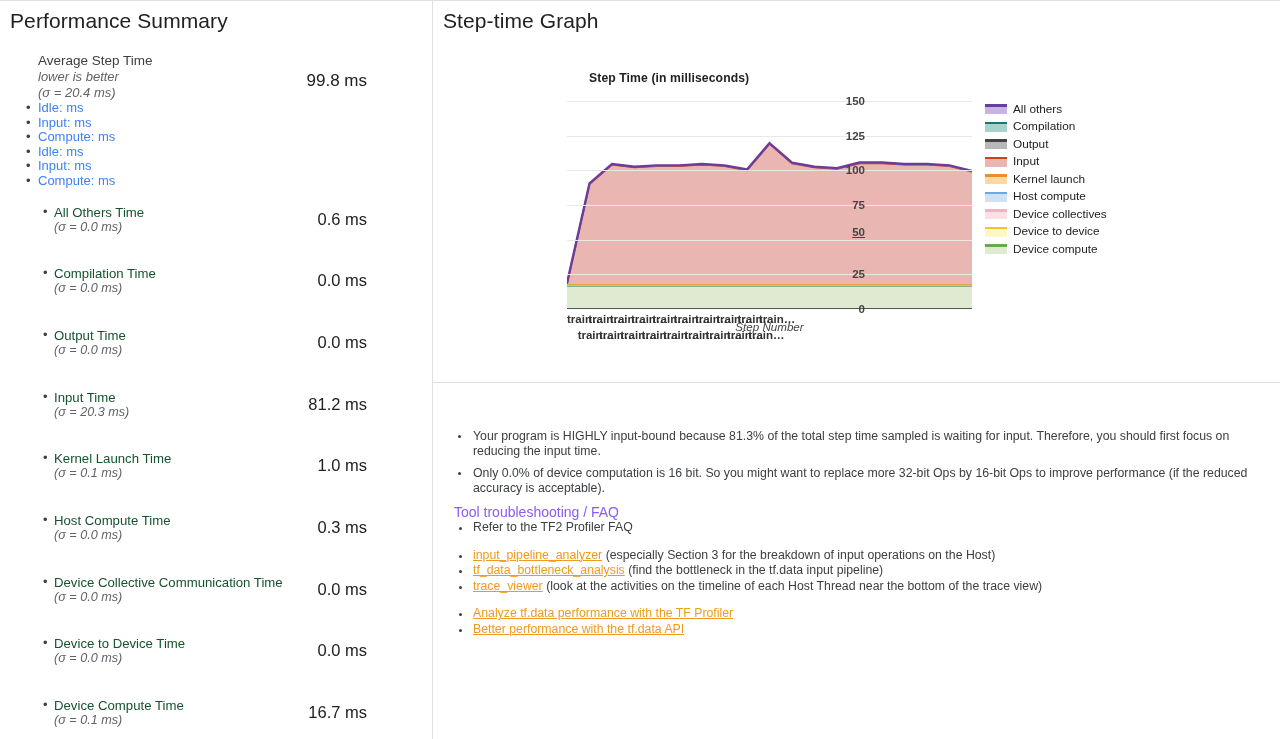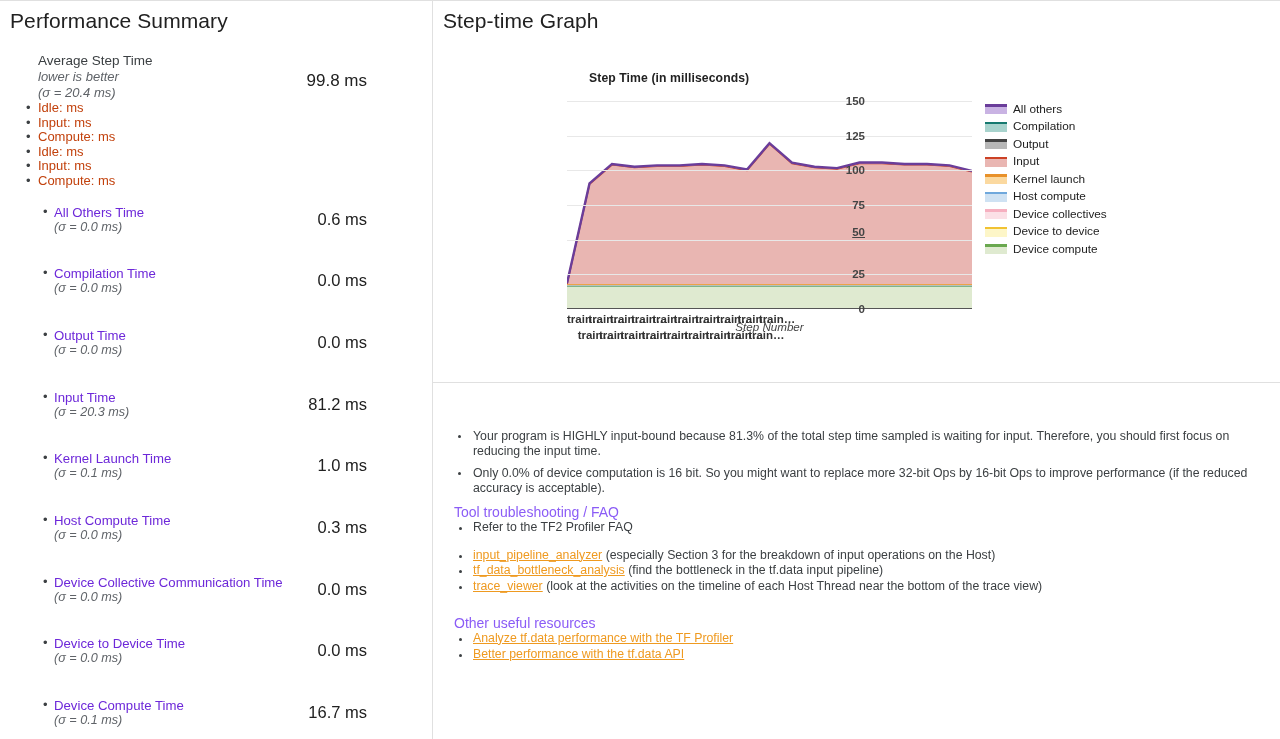--- a/index.html
+++ b/index.html
@@ -67,39 +67,39 @@
     color: #212121;
     white-space: nowrap;
   }
   ul.tiny-list {
     list-style: none;
     margin: 0;
     padding: 0;
   }
   ul.tiny-list li {
     font-size: 13px;
-    color: #c2410c;
+    color: #3b82f6;
     line-height: 14.6px;
     padding-left: 20px;
     position: relative;
   }
   ul.tiny-list li:before {
     content: "\2022";
     position: absolute;
     left: 8px;
     color: #3c4043;
   }
 
   .metric-row {
     position: relative;
     height: 61.7px;
   }
   .metric-name {
     font-size: 13.2px;
-    color: #6d28d9;
+    color: #14532d;
     line-height: 15px;
     padding-left: 36px;
     position: relative;
   }
   .metric-name:before {
     content: "\2022";
     position: absolute;
     left: 25px;
     top: -1px;
     color: #3c4043;
@@ -511,21 +511,20 @@
         <div id="spacer-blk"></div>
 
         <ul class="rec-links" id="tools-list">
             <li><a class="rlink" href="#">input_pipeline_analyzer</a><span class="plain"> (especially Section 3 for the breakdown of input operations on the Host)</span></li>
             <li><a class="rlink" href="#">tf_data_bottleneck_analysis</a><span class="plain"> (find the bottleneck in the tf.data input pipeline)</span></li>
             <li><a class="rlink" href="#">trace_viewer</a><span class="plain"> (look at the activities on the timeline of each Host Thread near the bottom of the trace view)</span></li>
           </ul>
 
         <div id="spacer-blk2" style="height:12px"></div>
 
-        <div class="rec-section-head">Other useful resources</div>
         <ul class="rec-links" id="res-list">
             <li><a class="rlink" href="#">Analyze tf.data performance with the TF Profiler</a></li>
             <li><a class="rlink" href="#">Better performance with the tf.data API</a></li>
           </ul>
       </div>
     </div>
 
   </div>
 </div>
 

